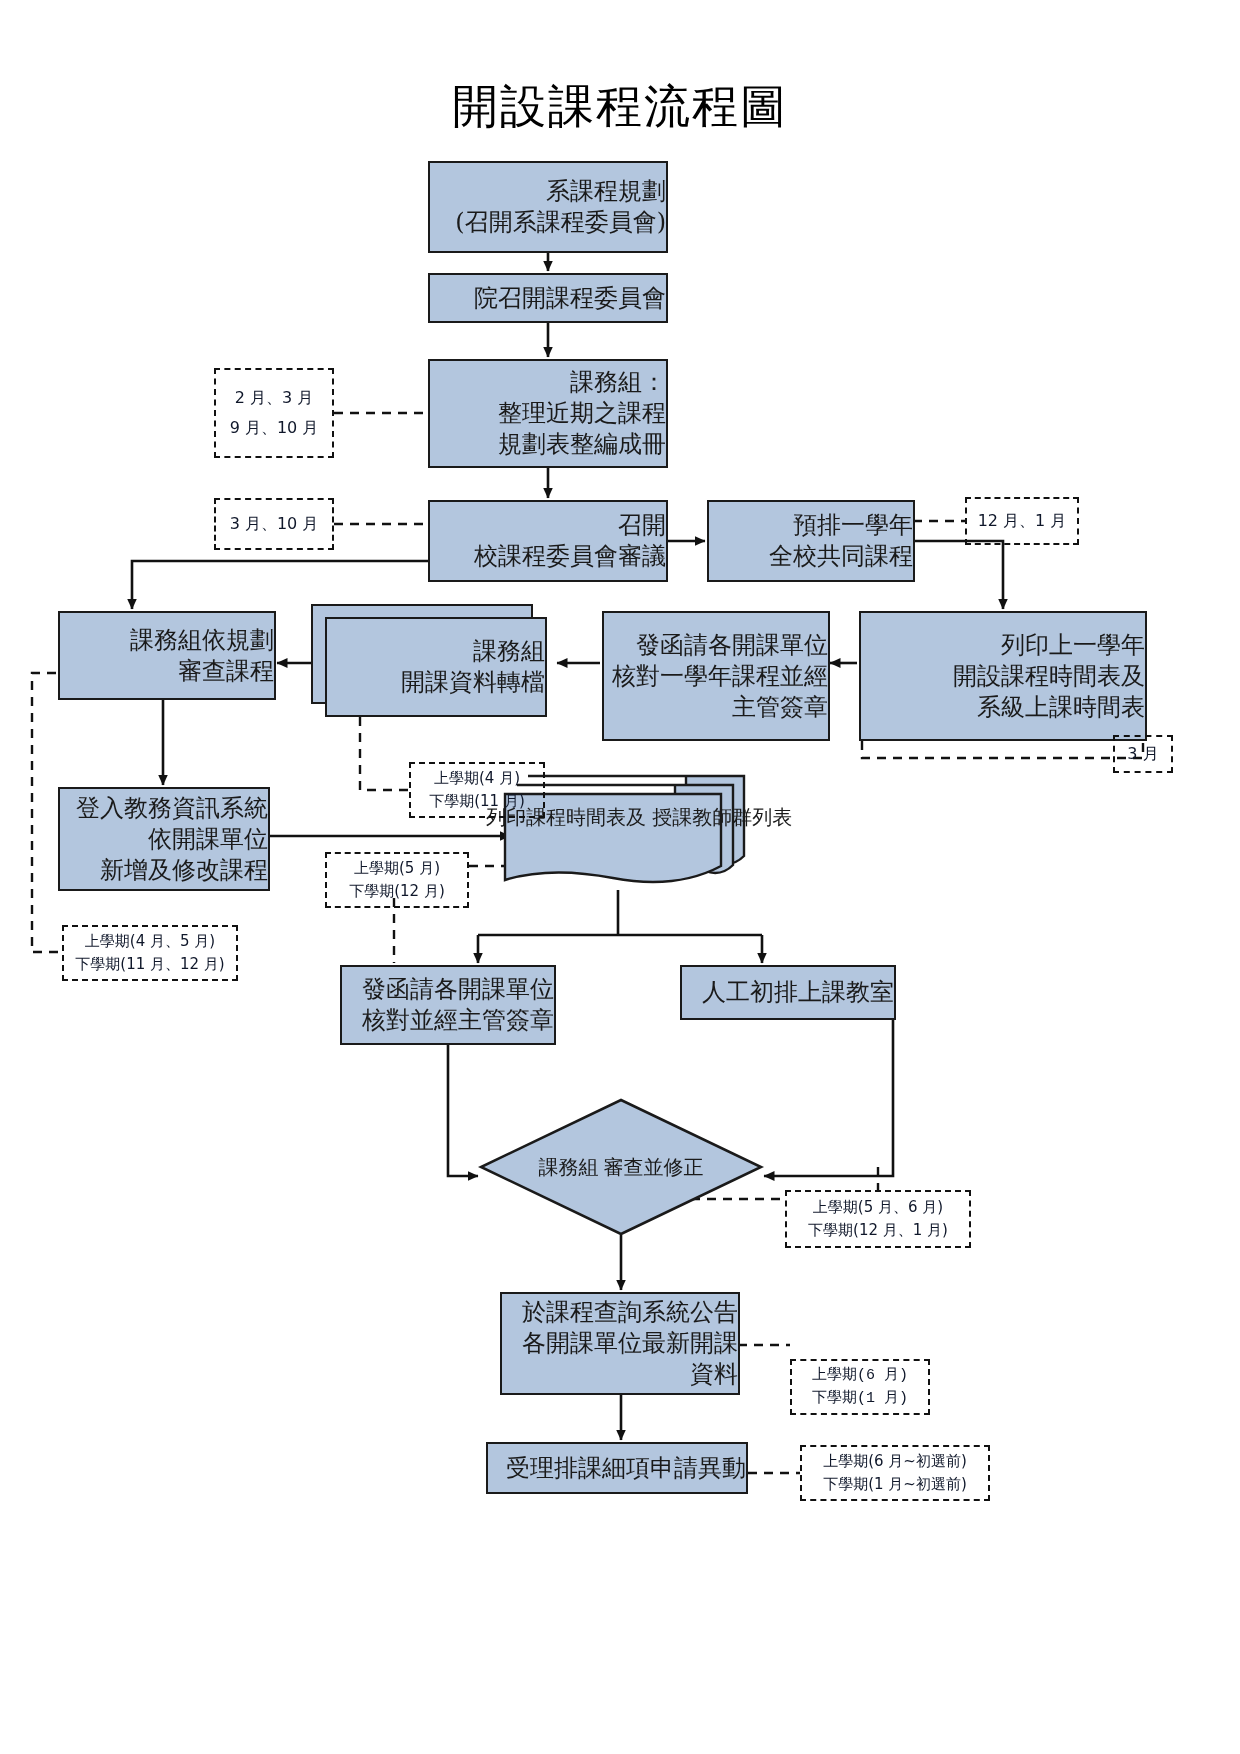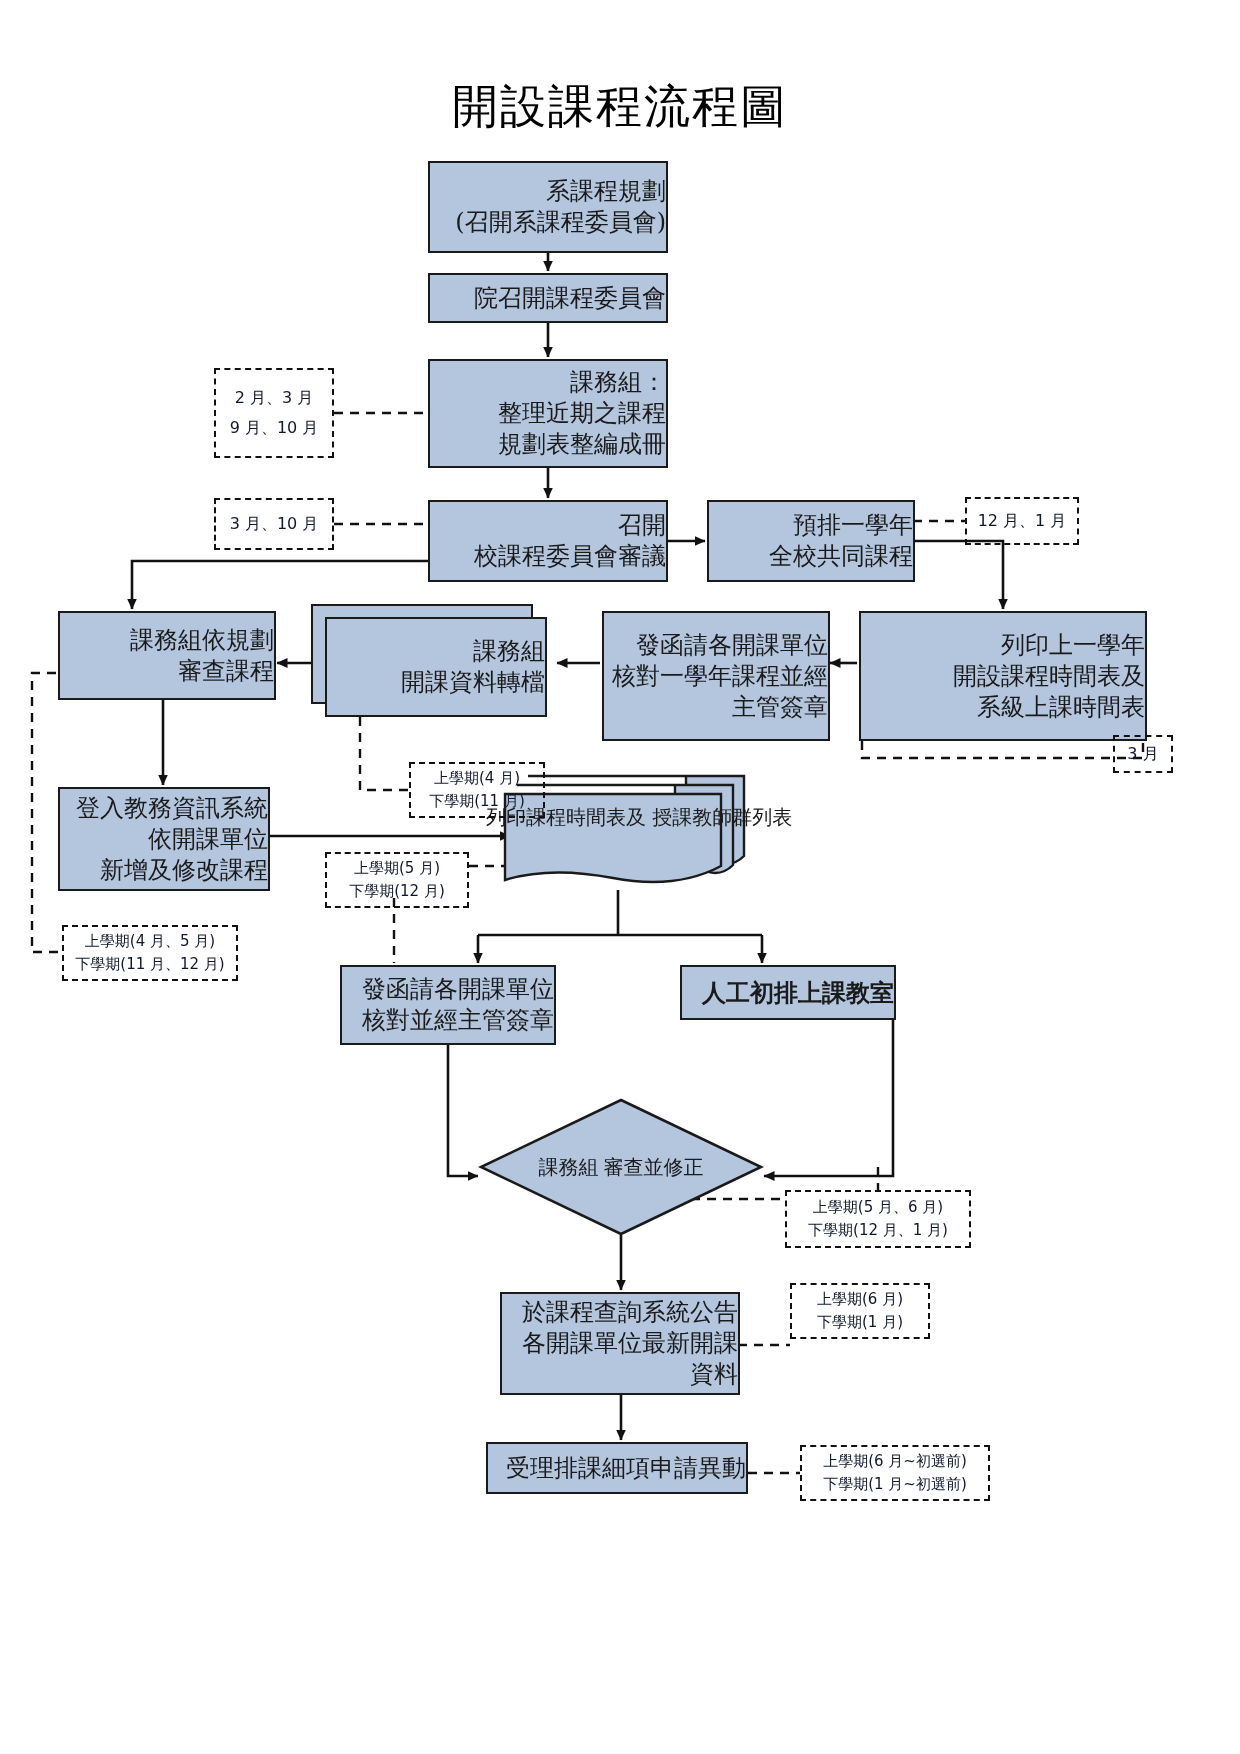--- a/index.html
+++ b/index.html
@@ -258,21 +258,21 @@
       <span class="ln">列印課程時間表及</span>
       <span class="ln">授課教師群列表</span>
     </div>
   </div>
 
   <div class="node" style="left:340px; top:965px; width:216px; height:80px;">
     <span class="ln">發函請各開課單位</span>
     <span class="ln">核對並經主管簽章</span>
   </div>
 
-  <div class="node" style="left:680px; top:965px; width:216px; height:55px;font-weight:bold;">
+  <div class="node" style="left:680px; top:965px; width:216px; height:55px;">
     <span class="ln">人工初排上課教室</span>
   </div>
 
   <div class="diamond" style="left:478px; top:1097px; width:286px; height:140px;">
     <svg width="286" height="140" viewBox="0 0 286 140">
       <polygon points="143,3 283,70 143,137 3,70" fill="#b3c6de" stroke="#1a1a1a" stroke-width="2.6"></polygon>
     </svg>
     <div class="dtext">
       <span class="ln">課務組</span>
       <span class="ln">審查並修正</span>
@@ -319,21 +319,21 @@
   <div class="note" style="left:325px; top:852px; width:144px; height:56px;">
     <span class="ln">上學期(5 月)</span>
     <span class="ln">下學期(12 月)</span>
   </div>
 
   <div class="note" style="left:785px; top:1190px; width:186px; height:58px;">
     <span class="ln">上學期(5 月、6 月)</span>
     <span class="ln">下學期(12 月、1 月)</span>
   </div>
 
-  <div class="note" style="left:790px; top:1283px; width:140px; height:56px;">
+  <div class="note" style="left:790px; top:1359px; width:140px; height:56px;font-family:Liberation Mono, monospace;">
     <span class="ln">上學期(6 月)</span>
     <span class="ln">下學期(1 月)</span>
   </div>
 
   <div class="note" style="left:800px; top:1445px; width:190px; height:56px;">
     <span class="ln">上學期(6 月~初選前)</span>
     <span class="ln">下學期(1 月~初選前)</span>
   </div>
 
 </div>

